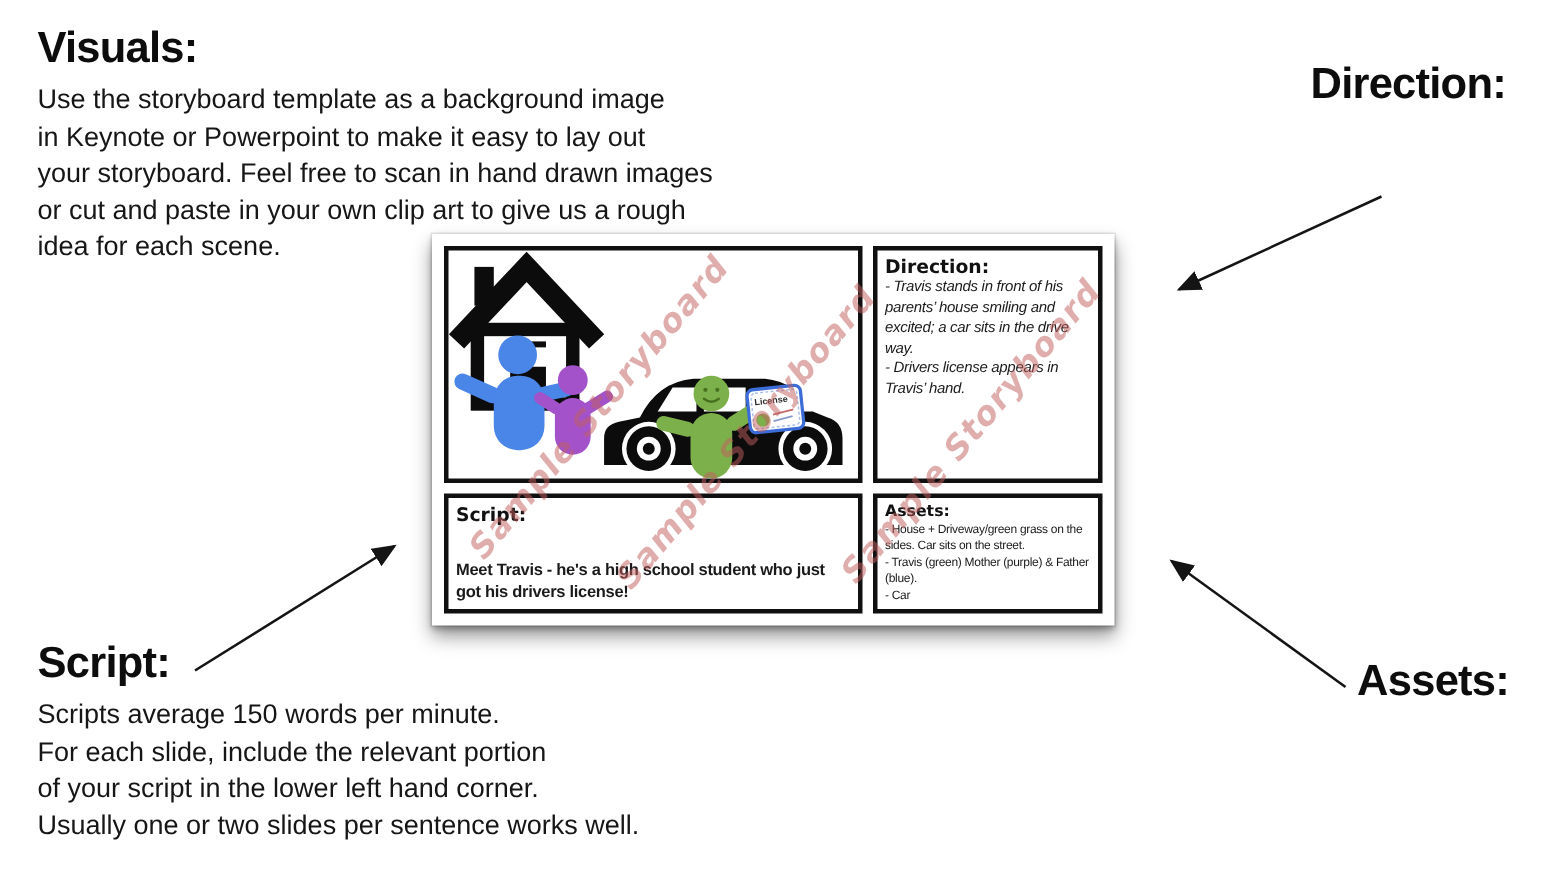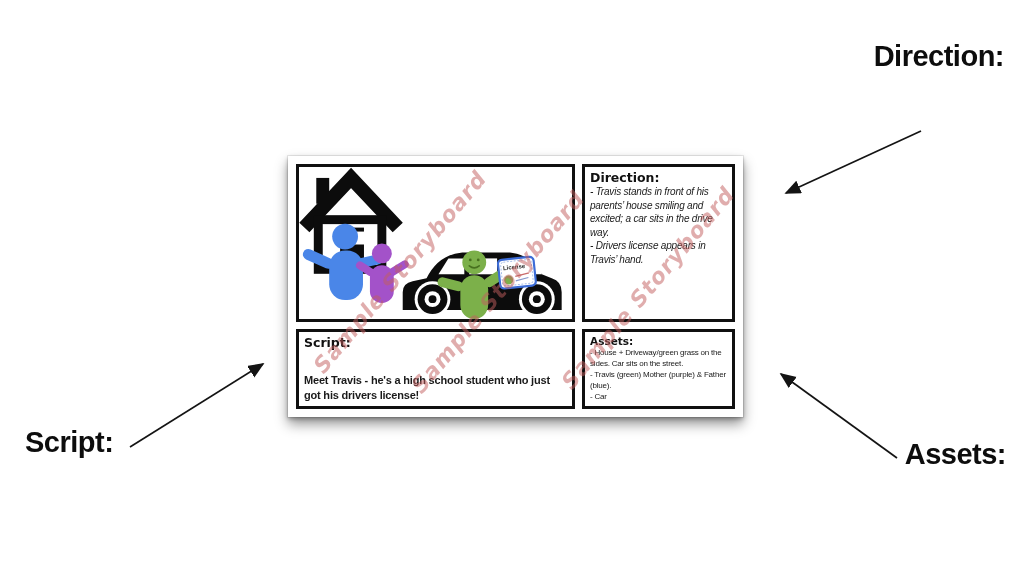--- a/index.html
+++ b/index.html
@@ -53,28 +53,38 @@
     transform:translate(-50%,-50%) rotate(-50deg);
   }
   .wm1{left:112px;top:116px;}
   .wm2{left:210px;top:136px;}
   .wm3{left:360px;top:132px;}
 </style>
 </head>
 <body>
 
 <div class="block visuals">
+  <h2>Visuals:</h2>
+  <div class="body">Use the storyboard template as a background image
+in Keynote or Powerpoint to make it easy to lay out
+your storyboard. Feel free to scan in hand drawn images
+or cut and paste in your own clip art to give us a rough
+idea for each scene.</div>
 </div>
 
 <div class="block direction">
   <h2>Direction:</h2>
 </div>
 
 <div class="block script">
   <h2>Script:</h2>
+  <div class="body">Scripts average 150 words per minute.
+For each slide, include the relevant portion
+of your script in the lower left hand corner.
+Usually one or two slides per sentence works well.</div>
 </div>
 
 <div class="block assets">
   <h2>Assets:</h2>
 </div>
 
 <div class="storyboard">
 
   <div class="panel panel-scene">
     <svg viewBox="0 0 274 153" aria-hidden="true">

